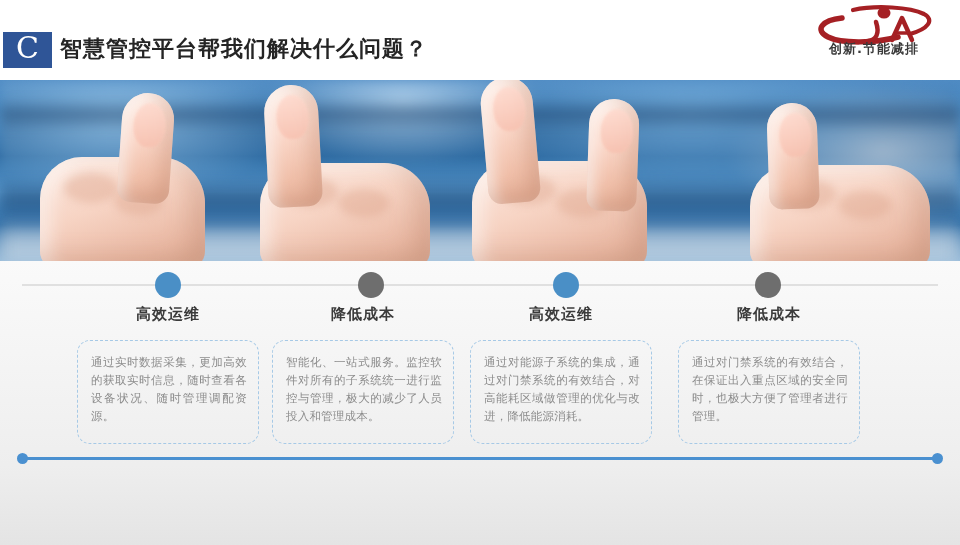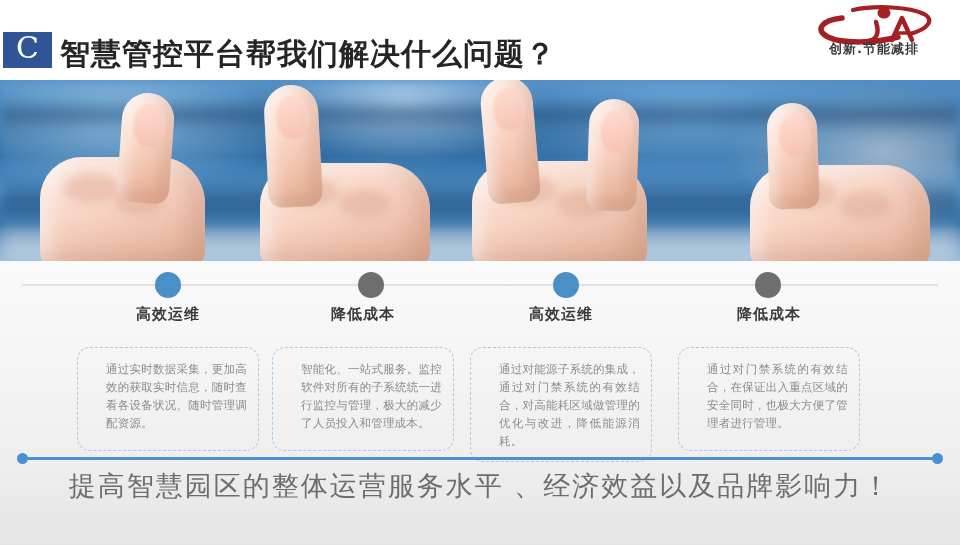--- a/index.html
+++ b/index.html
@@ -25,21 +25,21 @@
     display:flex; align-items:center; justify-content:center;
   }
   .title-badge span {
     color:#ffffff; font-size:30px; line-height:30px;
     font-family:"DejaVu Serif","Liberation Serif",serif;
     font-weight:400; letter-spacing:0;
     position:relative; top:-2px;
   }
   .title-text {
     position:absolute; left:60px; top:34px;
-    font-size:30px; font-weight:bold; color:#252525;
+    font-size:22px; font-weight:bold; color:#252525;
     letter-spacing:1px; white-space:nowrap;
   }
 
   
   .logo {
     position:absolute; right:14px; top:4px;
     width:148px; height:62px;
   }
   .logo-mark { position:absolute; left:0; top:0; width:148px; height:42px; }
   .logo-sub {
@@ -122,25 +122,25 @@
     border-radius:50%;
   }
   .dot.blue { background:#4a8fc6; }
   .dot.gray { background:#6e6e6e; }
 
   
   .card { position:absolute; top:305px; width:182px; }
   .card-title {
     width:100%; text-align:center;
     font-size:15px; font-weight:bold; color:#3b3b3b;
-    letter-spacing:1px; margin-bottom:23px; white-space:nowrap;
+    letter-spacing:1px; margin-bottom:16px; white-space:nowrap;
   }
   .card-body {
     border:1px dashed #a6c9e6; border-radius:13px;
-    padding:12px 11px 11px 28px;
+    padding:12px 11px 11px 13px;
     min-height:104px;
     font-size:11.5px; line-height:18px; color:#8c8c8c;
     text-align:justify; text-justify:inter-ideograph;
     letter-spacing:0.2px;
   }
 
   
   .rule { position:absolute; left:22px; top:457px; width:916px; height:3px; background:#4a90d0; }
   .rule-cap {
     position:absolute; top:453px; width:11px; height:11px;
@@ -249,15 +249,14 @@
   </div>
 
   <div class="card" style="left:678px;">
     <div class="card-title">降低成本</div>
     <div class="card-body">通过对门禁系统的有效结合，在保证出入重点区域的安全同时，也极大方便了管理者进行管理。</div>
   </div>
 
   <div class="rule"></div>
   <div class="rule-cap left"></div>
   <div class="rule-cap right"></div>
-  <div class="footer-text">提高智慧园区的整体运营服务水平 、经济效益以及品牌影响力！</div>
 
 </div>
 
 </body></html>

